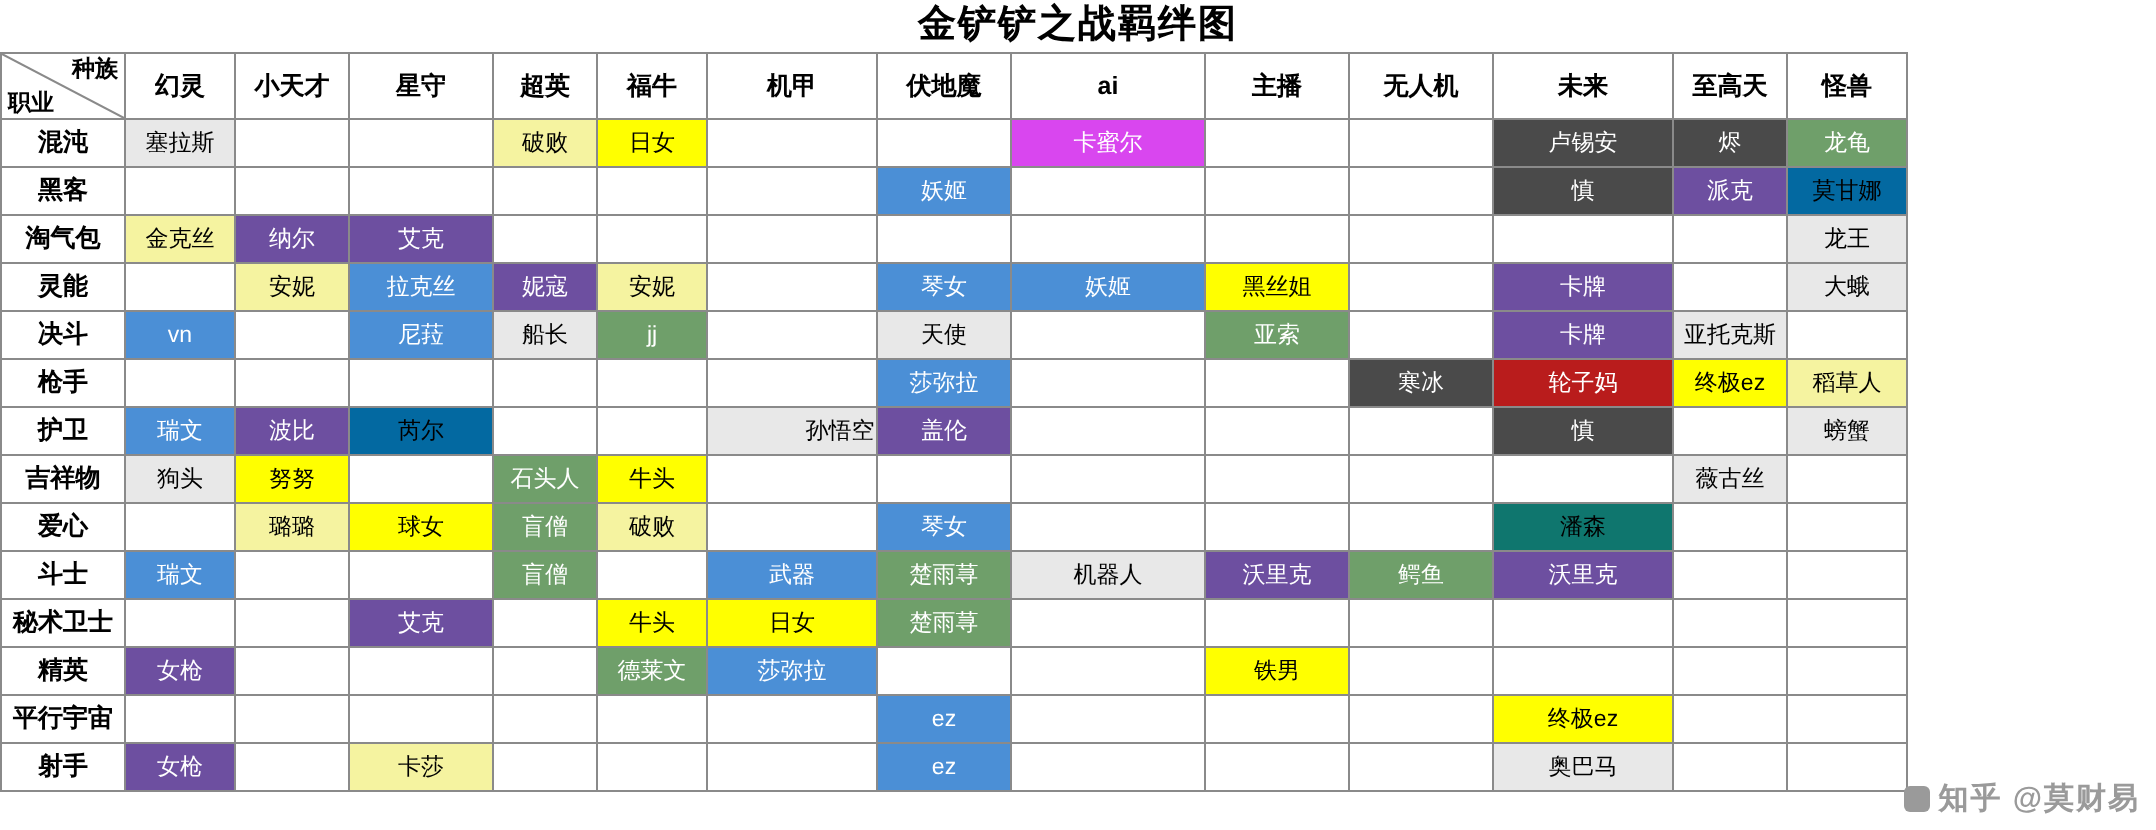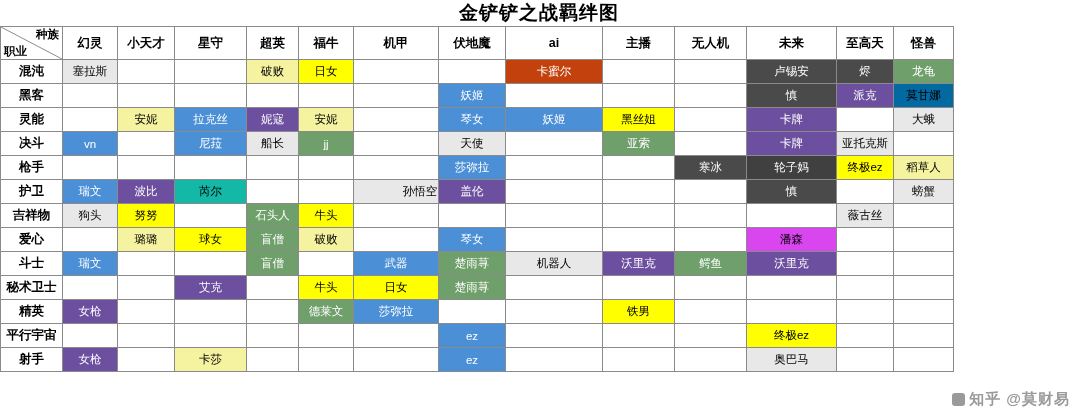--- a/index.html
+++ b/index.html
@@ -132,21 +132,21 @@
   <tbody>
       <tr>
         <td class="rowhead">混沌</td>
         <td class="cell" style="background: rgb(232, 232, 232); color: rgb(0, 0, 0);">塞拉斯</td>
         <td class="cell"></td>
         <td class="cell"></td>
         <td class="cell" style="background: rgb(245, 243, 160); color: rgb(0, 0, 0);">破败</td>
         <td class="cell" style="background: rgb(255, 255, 0); color: rgb(0, 0, 0);">日女</td>
         <td class="cell"></td>
         <td class="cell"></td>
-        <td class="cell" style="background: #c2410c; color: rgb(255, 255, 255);">卡蜜尔</td>
+        <td class="cell" style="background: #d946ef; color: rgb(255, 255, 255);">卡蜜尔</td>
         <td class="cell"></td>
         <td class="cell"></td>
         <td class="cell" style="background: rgb(74, 74, 74); color: rgb(255, 255, 255);">卢锡安</td>
         <td class="cell" style="background: rgb(74, 74, 74); color: rgb(255, 255, 255);">烬</td>
         <td class="cell" style="background: rgb(111, 159, 106); color: rgb(255, 255, 255);">龙龟</td>
       </tr>
       <tr>
         <td class="rowhead">黑客</td>
         <td class="cell"></td>
         <td class="cell"></td>
@@ -154,20 +154,36 @@
         <td class="cell"></td>
         <td class="cell"></td>
         <td class="cell"></td>
         <td class="cell" style="background: rgb(75, 143, 214); color: rgb(255, 255, 255);">妖姬</td>
         <td class="cell"></td>
         <td class="cell"></td>
         <td class="cell"></td>
         <td class="cell" style="background: rgb(74, 74, 74); color: rgb(255, 255, 255);">慎</td>
         <td class="cell" style="background: rgb(109, 79, 160); color: rgb(255, 255, 255);">派克</td>
         <td class="cell" style="background: #0369a1; color: rgb(0, 0, 0);">莫甘娜</td>
+      </tr>
+      <tr>
+        <td class="rowhead">淘气包</td>
+        <td class="cell" style="background: rgb(245, 243, 160); color: rgb(0, 0, 0);">金克丝</td>
+        <td class="cell" style="background: rgb(109, 79, 160); color: rgb(255, 255, 255);">纳尔</td>
+        <td class="cell" style="background: rgb(109, 79, 160); color: rgb(255, 255, 255);">艾克</td>
+        <td class="cell"></td>
+        <td class="cell"></td>
+        <td class="cell"></td>
+        <td class="cell"></td>
+        <td class="cell"></td>
+        <td class="cell"></td>
+        <td class="cell"></td>
+        <td class="cell"></td>
+        <td class="cell"></td>
+        <td class="cell" style="background: rgb(232, 232, 232); color: rgb(0, 0, 0);">龙王</td>
       </tr>
       <tr>
         <td class="rowhead">灵能</td>
         <td class="cell"></td>
         <td class="cell" style="background: rgb(245, 243, 160); color: rgb(0, 0, 0);">安妮</td>
         <td class="cell" style="background: rgb(75, 143, 214); color: rgb(255, 255, 255);">拉克丝</td>
         <td class="cell" style="background: rgb(109, 79, 160); color: rgb(255, 255, 255);">妮寇</td>
         <td class="cell" style="background: rgb(245, 243, 160); color: rgb(0, 0, 0);">安妮</td>
         <td class="cell"></td>
         <td class="cell" style="background: rgb(75, 143, 214); color: rgb(255, 255, 255);">琴女</td>
@@ -199,29 +215,29 @@
         <td class="cell"></td>
         <td class="cell"></td>
         <td class="cell"></td>
         <td class="cell"></td>
         <td class="cell"></td>
         <td class="cell"></td>
         <td class="cell" style="background: rgb(75, 143, 214); color: rgb(255, 255, 255);">莎弥拉</td>
         <td class="cell"></td>
         <td class="cell"></td>
         <td class="cell" style="background: rgb(74, 74, 74); color: rgb(255, 255, 255);">寒冰</td>
-        <td class="cell" style="background: #404040; color: rgb(255, 255, 255);">轮子妈</td>
+        <td class="cell" style="background: #b91c1c; color: rgb(255, 255, 255);">轮子妈</td>
         <td class="cell" style="background: rgb(255, 255, 0); color: rgb(0, 0, 0);">终极ez</td>
         <td class="cell" style="background: rgb(245, 243, 160); color: rgb(0, 0, 0);">稻草人</td>
       </tr>
       <tr>
         <td class="rowhead">护卫</td>
         <td class="cell" style="background: rgb(75, 143, 214); color: rgb(255, 255, 255);">瑞文</td>
         <td class="cell" style="background: rgb(109, 79, 160); color: rgb(255, 255, 255);">波比</td>
-        <td class="cell" style="background: #14b8a6; color: rgb(0, 0, 0);">芮尔</td>
+        <td class="cell" style="background: #0369a1; color: rgb(0, 0, 0);">芮尔</td>
         <td class="cell"></td>
         <td class="cell"></td>
         <td class="cell" style="background: rgb(232, 232, 232); color: rgb(0, 0, 0); padding-left: 48px;">孙悟空</td>
         <td class="cell" style="background: rgb(109, 79, 160); color: rgb(255, 255, 255);">盖伦</td>
         <td class="cell"></td>
         <td class="cell"></td>
         <td class="cell"></td>
         <td class="cell" style="background: rgb(74, 74, 74); color: rgb(255, 255, 255);">慎</td>
         <td class="cell"></td>
         <td class="cell" style="background: rgb(232, 232, 232); color: rgb(0, 0, 0);">螃蟹</td>
@@ -247,21 +263,21 @@
         <td class="cell"></td>
         <td class="cell" style="background: rgb(245, 243, 160); color: rgb(0, 0, 0);">璐璐</td>
         <td class="cell" style="background: rgb(255, 255, 0); color: rgb(0, 0, 0);">球女</td>
         <td class="cell" style="background: rgb(111, 159, 106); color: rgb(255, 255, 255);">盲僧</td>
         <td class="cell" style="background: rgb(245, 243, 160); color: rgb(0, 0, 0);">破败</td>
         <td class="cell"></td>
         <td class="cell" style="background: rgb(75, 143, 214); color: rgb(255, 255, 255);">琴女</td>
         <td class="cell"></td>
         <td class="cell"></td>
         <td class="cell"></td>
-        <td class="cell" style="background: #d946ef; color: rgb(0, 0, 0);">潘森</td>
+        <td class="cell" style="background: #0f766e; color: rgb(0, 0, 0);">潘森</td>
         <td class="cell"></td>
         <td class="cell"></td>
       </tr>
       <tr>
         <td class="rowhead">斗士</td>
         <td class="cell" style="background: rgb(75, 143, 214); color: rgb(255, 255, 255);">瑞文</td>
         <td class="cell"></td>
         <td class="cell"></td>
         <td class="cell" style="background: rgb(111, 159, 106); color: rgb(255, 255, 255);">盲僧</td>
         <td class="cell"></td>

